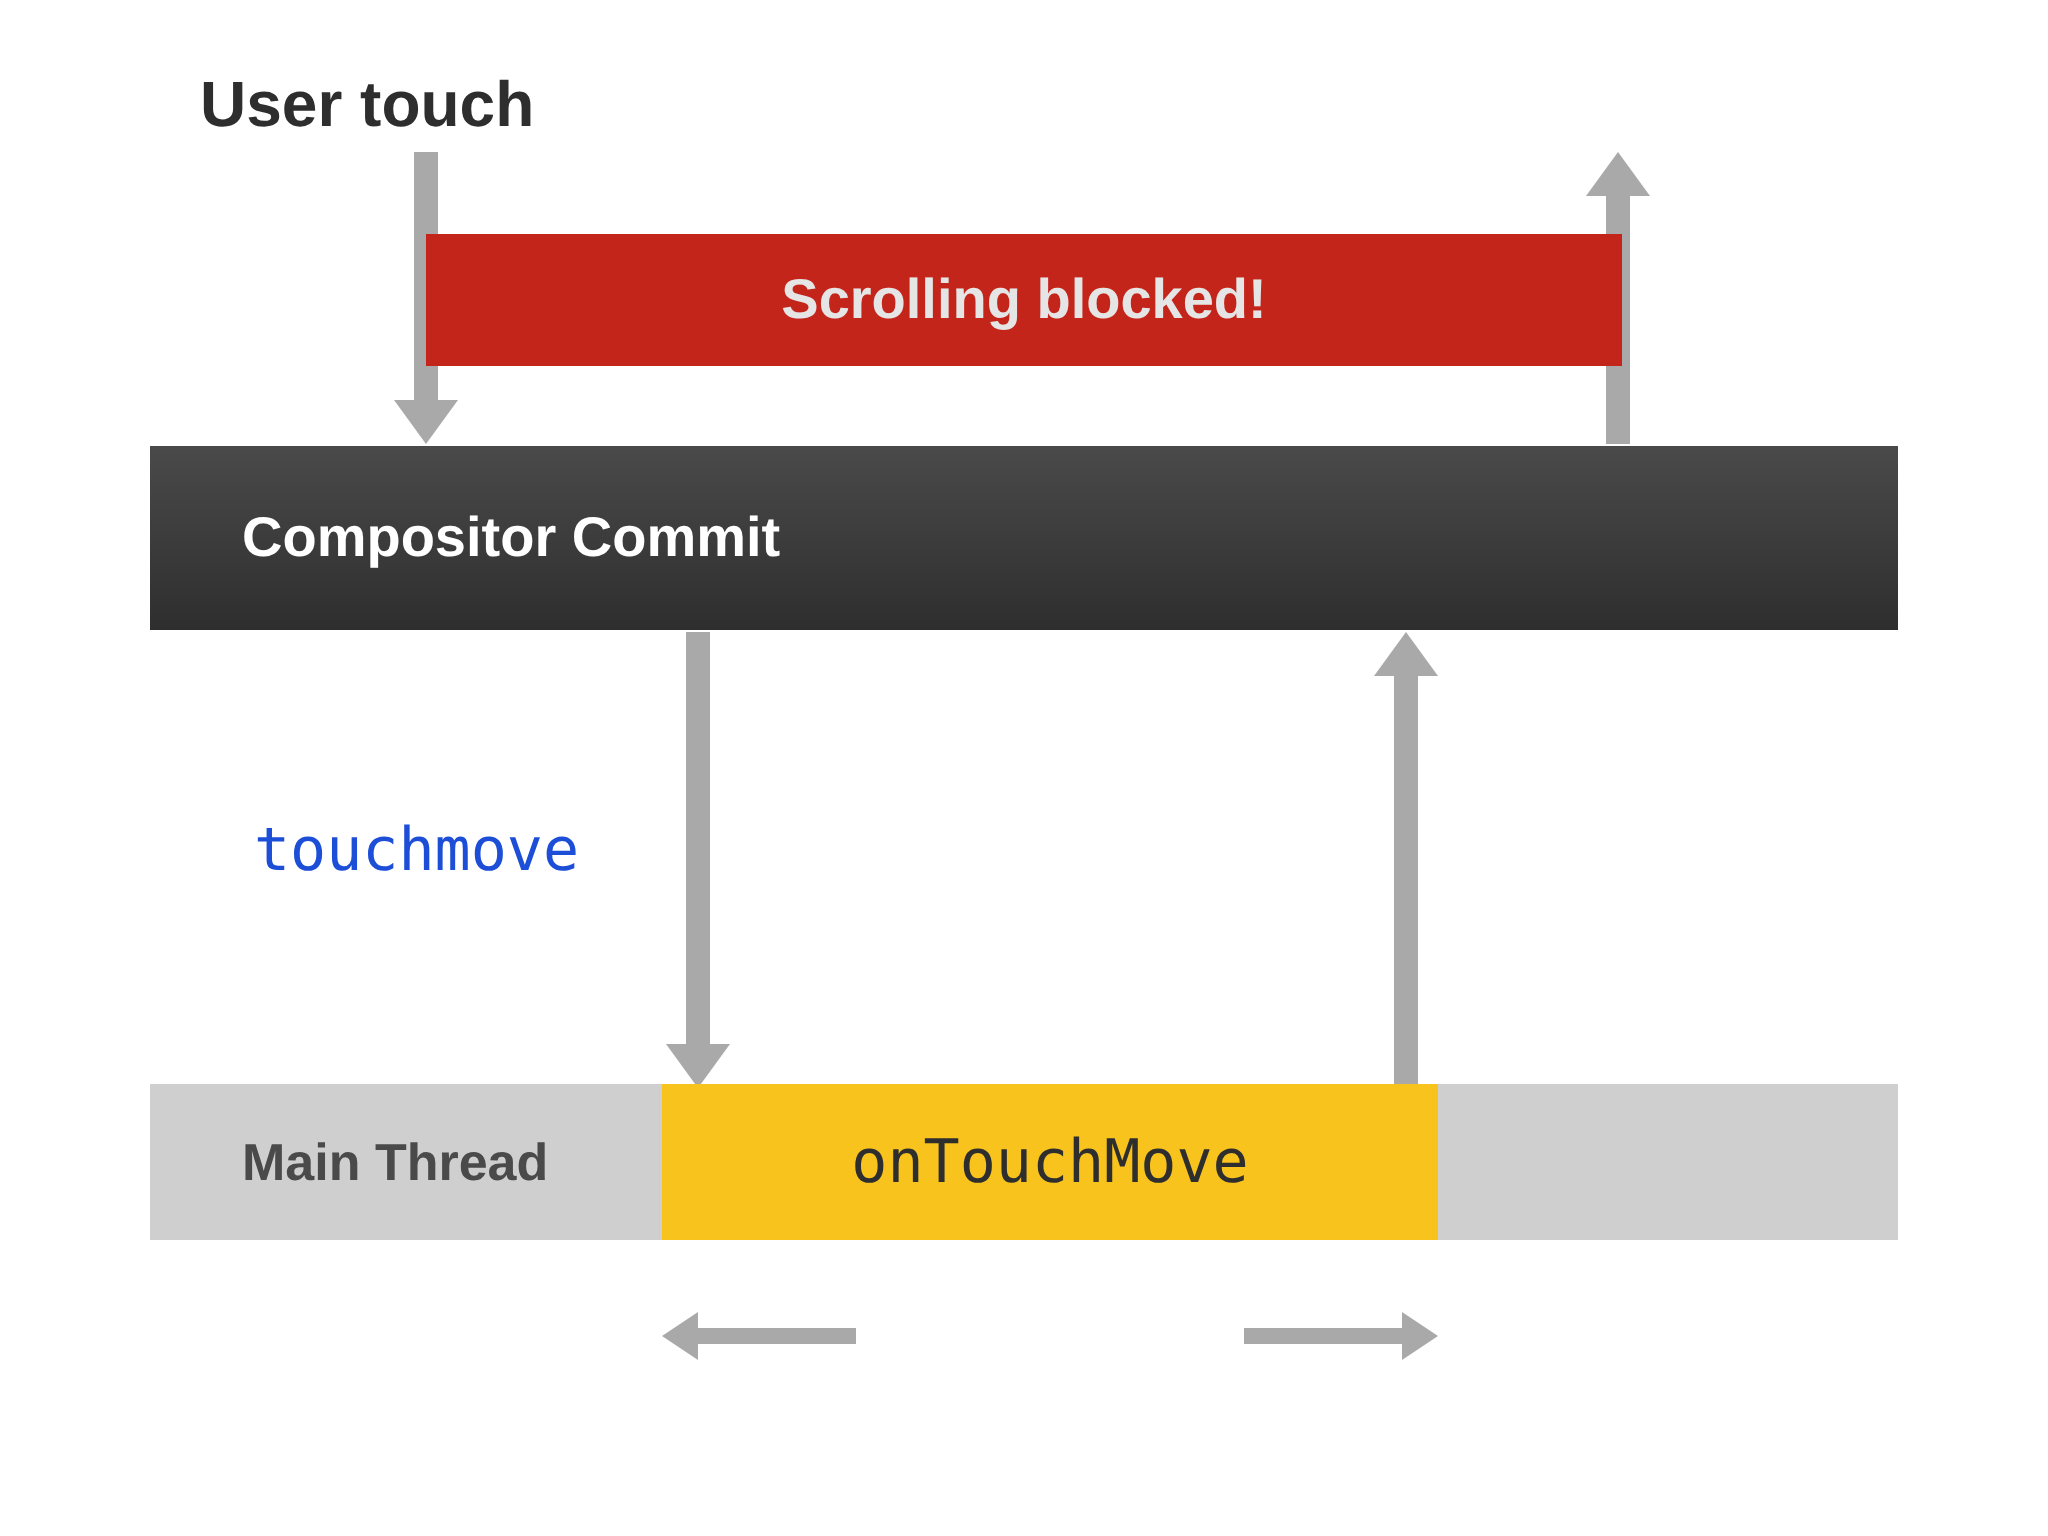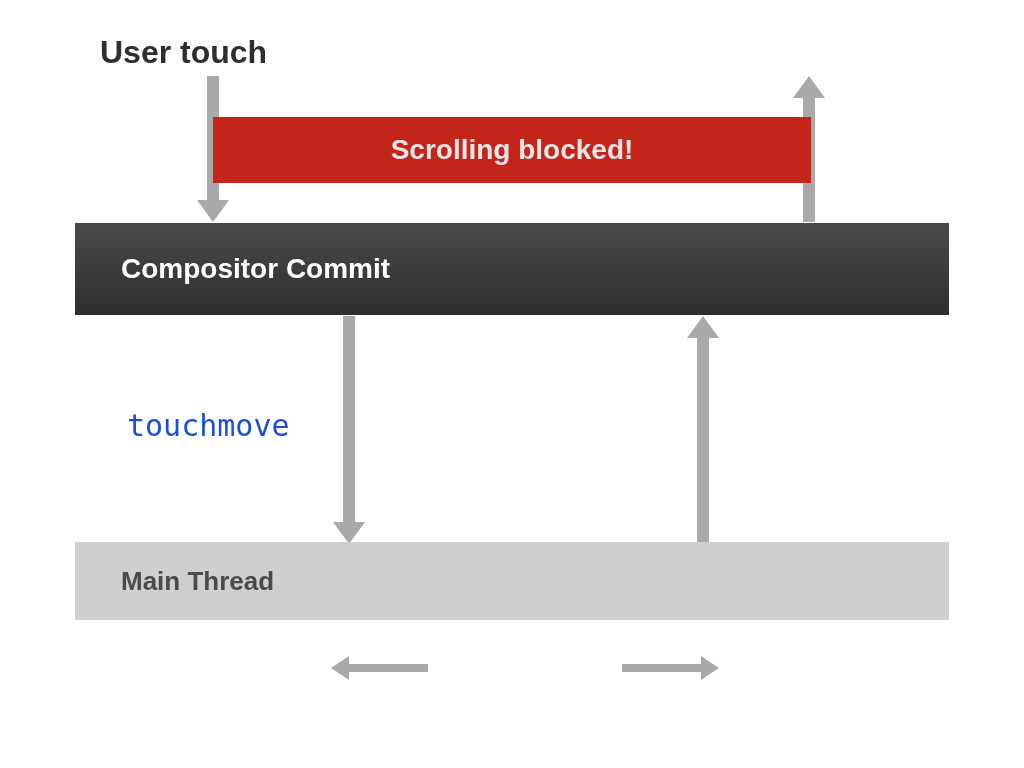--- a/index.html
+++ b/index.html
@@ -117,20 +117,23 @@
       <div class="head"></div>
   </div>
 
   <div class="arrow vup" style="left:687px; top:316px; height:228px; width:32px;">
     <div class="shaft"></div>
       <div class="head"></div>
   </div>
 
   <div class="mainthread">
     <div class="mt-label">Main Thread</div>
+    <div class="on-touchmove">
+      <span>onTouchMove</span>
+    </div>
   </div>
 
   <div class="arrow hz" style="left:331px; width:115px; top:648px; height:40px;">
     <div class="shaft"></div>
       <div class="head-l"></div>
   </div>
   <div class="arrow hz" style="left:604px; width:115px; top:648px; height:40px;">
     <div class="shaft"></div>
       <div class="head-r"></div>
   </div>

